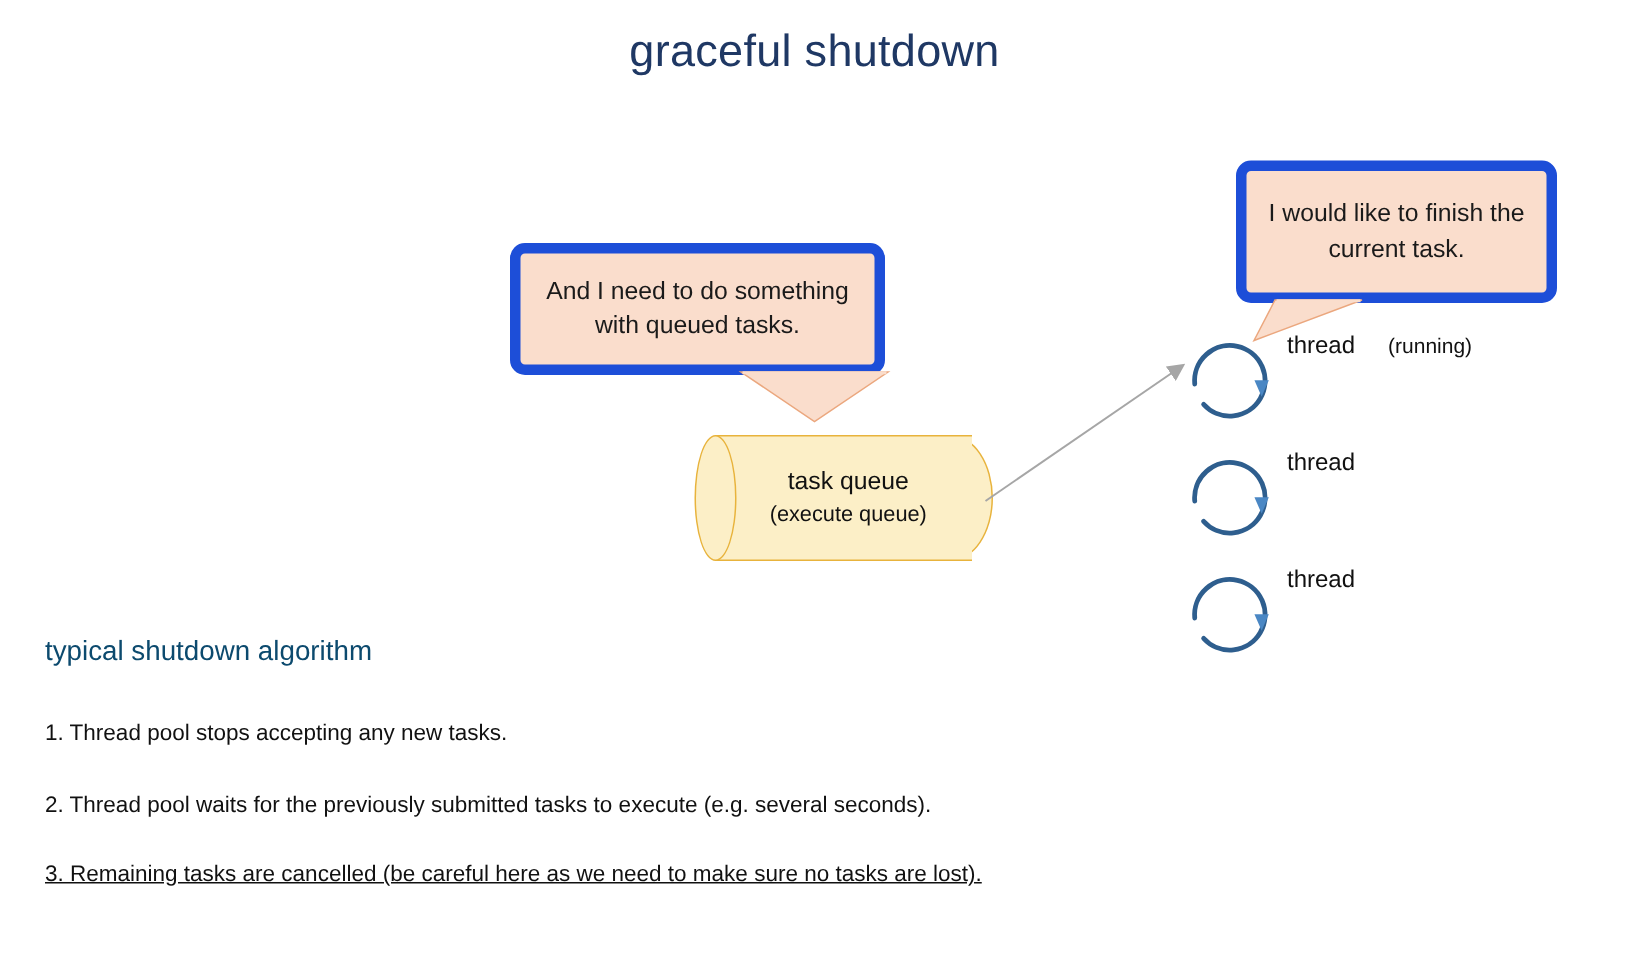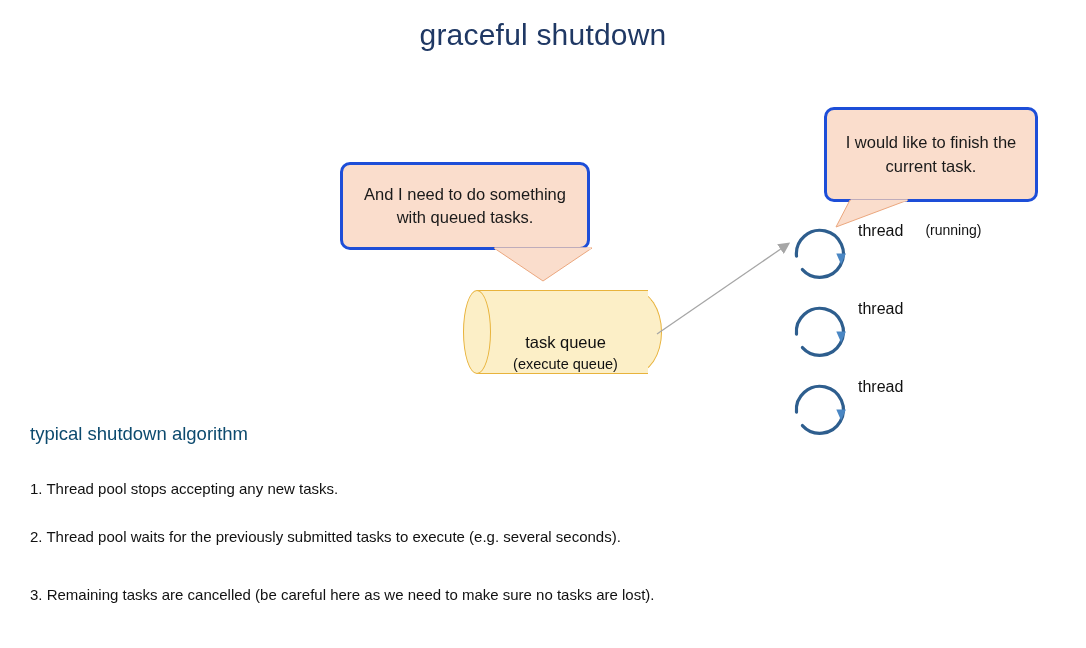--- a/index.html
+++ b/index.html
@@ -26,21 +26,21 @@
     font-size: 30px;
     color: #1F3864;
     letter-spacing: 0.2px;
     white-space: nowrap;
   }
 
   
   .bubble {
     position: absolute;
     background: #FADDCC;
-    border: 3px solid #1d4ed8;
+    border: 7px solid #1d4ed8;
     border-radius: 10px;
     box-sizing: border-box;
     display: flex;
     align-items: center;
     justify-content: center;
     text-align: center;
     font-size: 16.5px;
     line-height: 1.42;
     color: #1a1a1a;
   }
@@ -111,21 +111,21 @@
   }
   .cyl-label {
     position: absolute;
     left: 20px;
     top: 0;
     width: 165px;
     height: 84px;
     display: flex;
     flex-direction: column;
     align-items: center;
-    justify-content: flex-end;
+    justify-content: center;
     text-align: center;
     line-height: 1.3;
   }
   .cyl-title { font-size: 16.5px; color: #111; }
   .cyl-sub   { font-size: 14.5px; color: #111; margin-top: 2px; }
 
   
   .connector {
     position: absolute;
     left: 655px;
@@ -168,21 +168,21 @@
   }
   .algo-step {
     position: absolute;
     left: 30px;
     font-size: 15px;
     color: #111;
     white-space: nowrap;
   }
   .algo-step-1 { top: 480px; text-align: center; }
   .algo-step-2 { top: 528px; }
-  .algo-step-3 { top: 586px; }
+  .algo-step-3 { top: 574px; text-decoration: underline; }
 </style>
 </head>
 <body>
 
 <div class="slide-title">graceful shutdown</div>
 
 <div class="bubble bubble-left">
   <span class="bubble-text">And I need to do something with queued tasks.</span>
 </div>
 <svg class="tail tail-left" width="98" height="34" viewBox="0 0 98 34">

